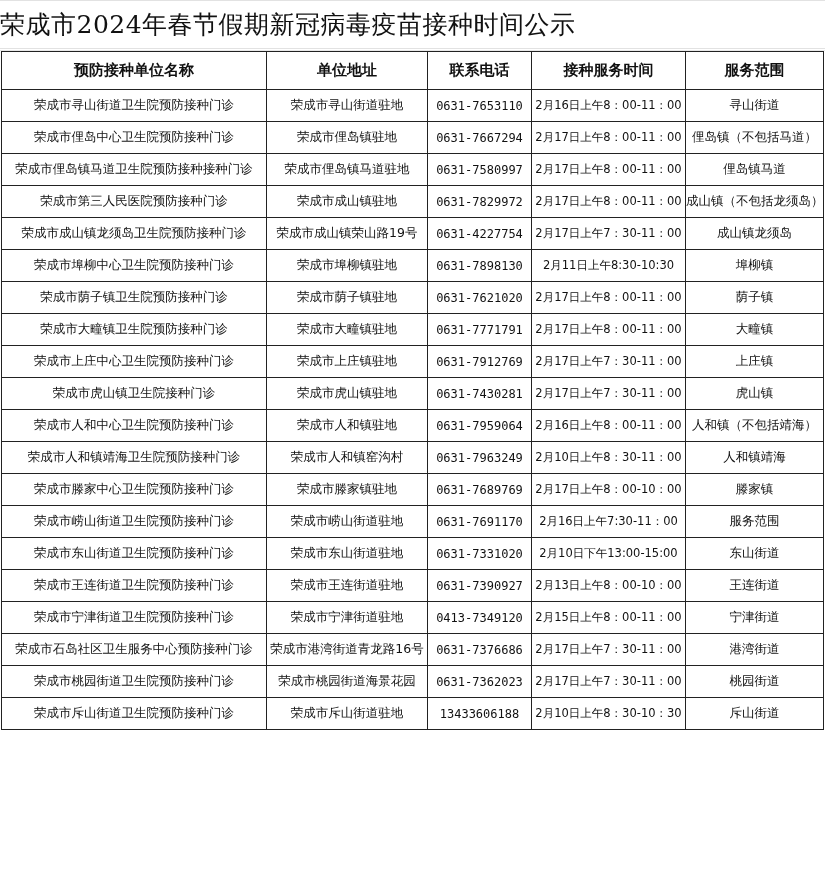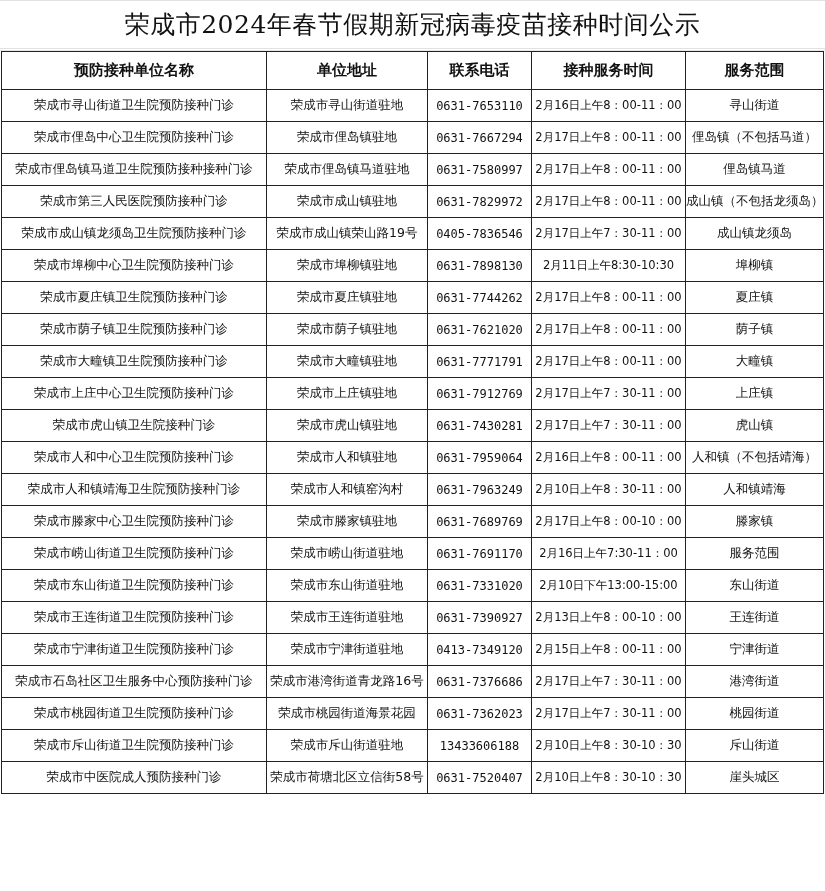--- a/index.html
+++ b/index.html
@@ -1,17 +1,17 @@
 <!DOCTYPE html>
 <html><head>
 <meta charset="utf-8">
 <style>
   html, body { margin: 0; padding: 0; background: #ffffff; }
   body { width: 825px; height: 891px; position: relative; overflow: hidden; font-family: "DejaVu Sans", sans-serif; color: #111; }
-  .title-bar { position: absolute; left: 0; top: 0; width: 825px; height: 49px; border-top: 1px solid #e2e2e2; border-bottom: 1px solid #e2e2e2; box-sizing: border-box; display: flex; align-items: center; justify-content: center; }
+  .title-bar { position: absolute; left: 0; top: 0; width: 825px; height: 49px; border-top: 1px solid #e2e2e2; border-bottom: 1px solid #e2e2e2; box-sizing: border-box; display: flex; align-items: center; }
   .title { font-family: "DejaVu Serif", serif; font-size: 25px; letter-spacing: 0.5px; color: #111; font-weight: normal; }
   .gap-line { position: absolute; left: 0; top: 40px; width: 825px; height: 11px; border-bottom: 1px solid #e8e8e8; box-sizing: border-box; }
   table { position: absolute; left: 1px; top: 51px; border-collapse: collapse; table-layout: fixed; width: 822px; }
   th, td { border: 1px solid #222; text-align: center; white-space: nowrap; overflow: hidden; padding: 0; }
   th { height: 37px; font-family: Liberation Serif, serif; font-size: 15px; font-weight: bold; }
   td { height: 31px; font-size: 12.5px; }
   td.mono { font-family: "DejaVu Sans Mono", monospace; font-size: 12px; }
   td.time { font-size: 11.5px; }
 </style>
 </head>
@@ -64,37 +64,30 @@
       <tr>
         <td>荣成市第三人民医院预防接种门诊</td>
         <td>荣成市成山镇驻地</td>
         <td class="mono">0631-7829972</td>
         <td class="time">2月17日上午8：00-11：00</td>
         <td>成山镇（不包括龙须岛）</td>
       </tr>
       <tr>
         <td>荣成市成山镇龙须岛卫生院预防接种门诊</td>
         <td>荣成市成山镇荣山路19号</td>
-        <td class="mono">0405-7836546</td>
+        <td class="mono">0631-4227754</td>
         <td class="time">2月17日上午7：30-11：00</td>
         <td>成山镇龙须岛</td>
       </tr>
       <tr>
         <td>荣成市埠柳中心卫生院预防接种门诊</td>
         <td>荣成市埠柳镇驻地</td>
         <td class="mono">0631-7898130</td>
         <td class="time">2月11日上午8:30-10:30</td>
         <td>埠柳镇</td>
-      </tr>
-      <tr>
-        <td>荣成市夏庄镇卫生院预防接种门诊</td>
-        <td>荣成市夏庄镇驻地</td>
-        <td class="mono">0631-7744262</td>
-        <td class="time">2月17日上午8：00-11：00</td>
-        <td>夏庄镇</td>
       </tr>
       <tr>
         <td>荣成市荫子镇卫生院预防接种门诊</td>
         <td>荣成市荫子镇驻地</td>
         <td class="mono">0631-7621020</td>
         <td class="time">2月17日上午8：00-11：00</td>
         <td>荫子镇</td>
       </tr>
       <tr>
         <td>荣成市大疃镇卫生院预防接种门诊</td>
@@ -180,21 +173,14 @@
         <td class="time">2月17日上午7：30-11：00</td>
         <td>桃园街道</td>
       </tr>
       <tr>
         <td>荣成市斥山街道卫生院预防接种门诊</td>
         <td>荣成市斥山街道驻地</td>
         <td class="mono">13433606188</td>
         <td class="time">2月10日上午8：30-10：30</td>
         <td>斥山街道</td>
       </tr>
-      <tr>
-        <td>荣成市中医院成人预防接种门诊</td>
-        <td>荣成市荷塘北区立信街58号</td>
-        <td class="mono">0631-7520407</td>
-        <td class="time">2月10日上午8：30-10：30</td>
-        <td>崖头城区</td>
-      </tr>
     </tbody>
 </table>
 
 </body></html>

